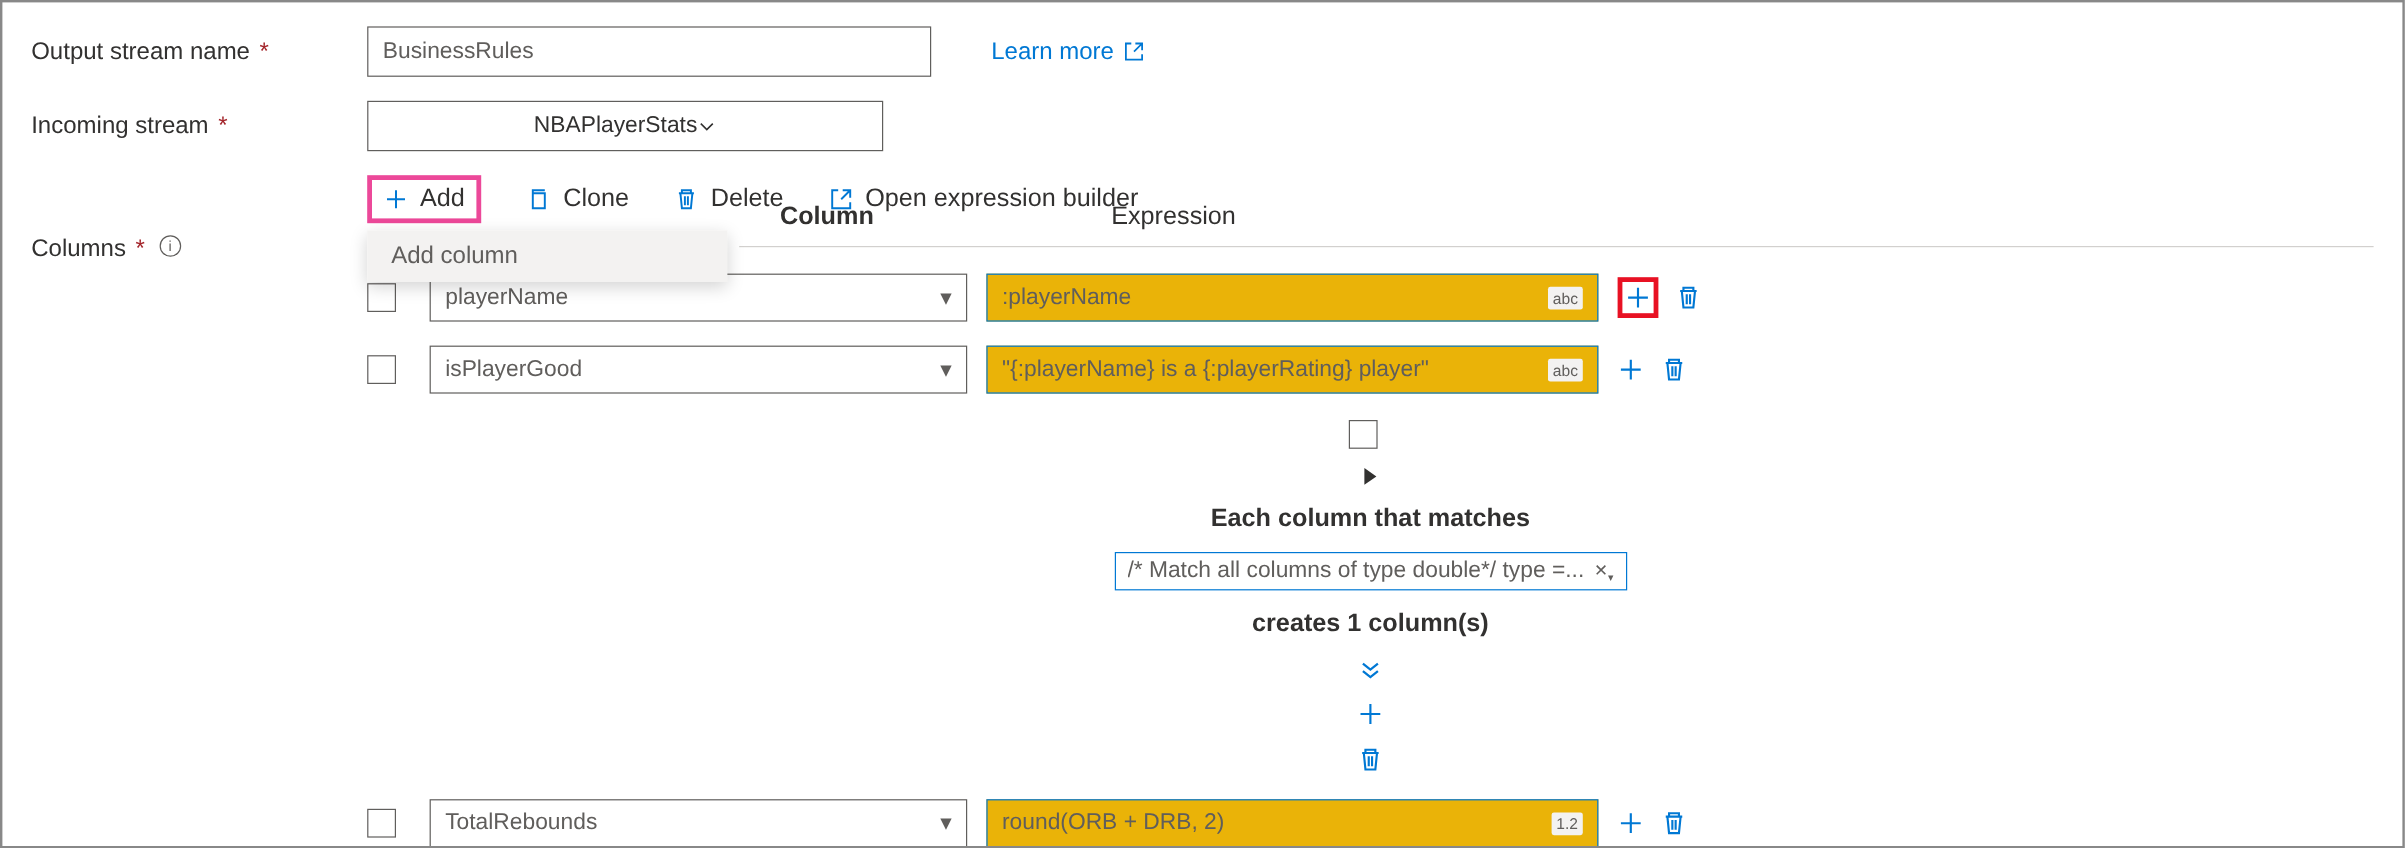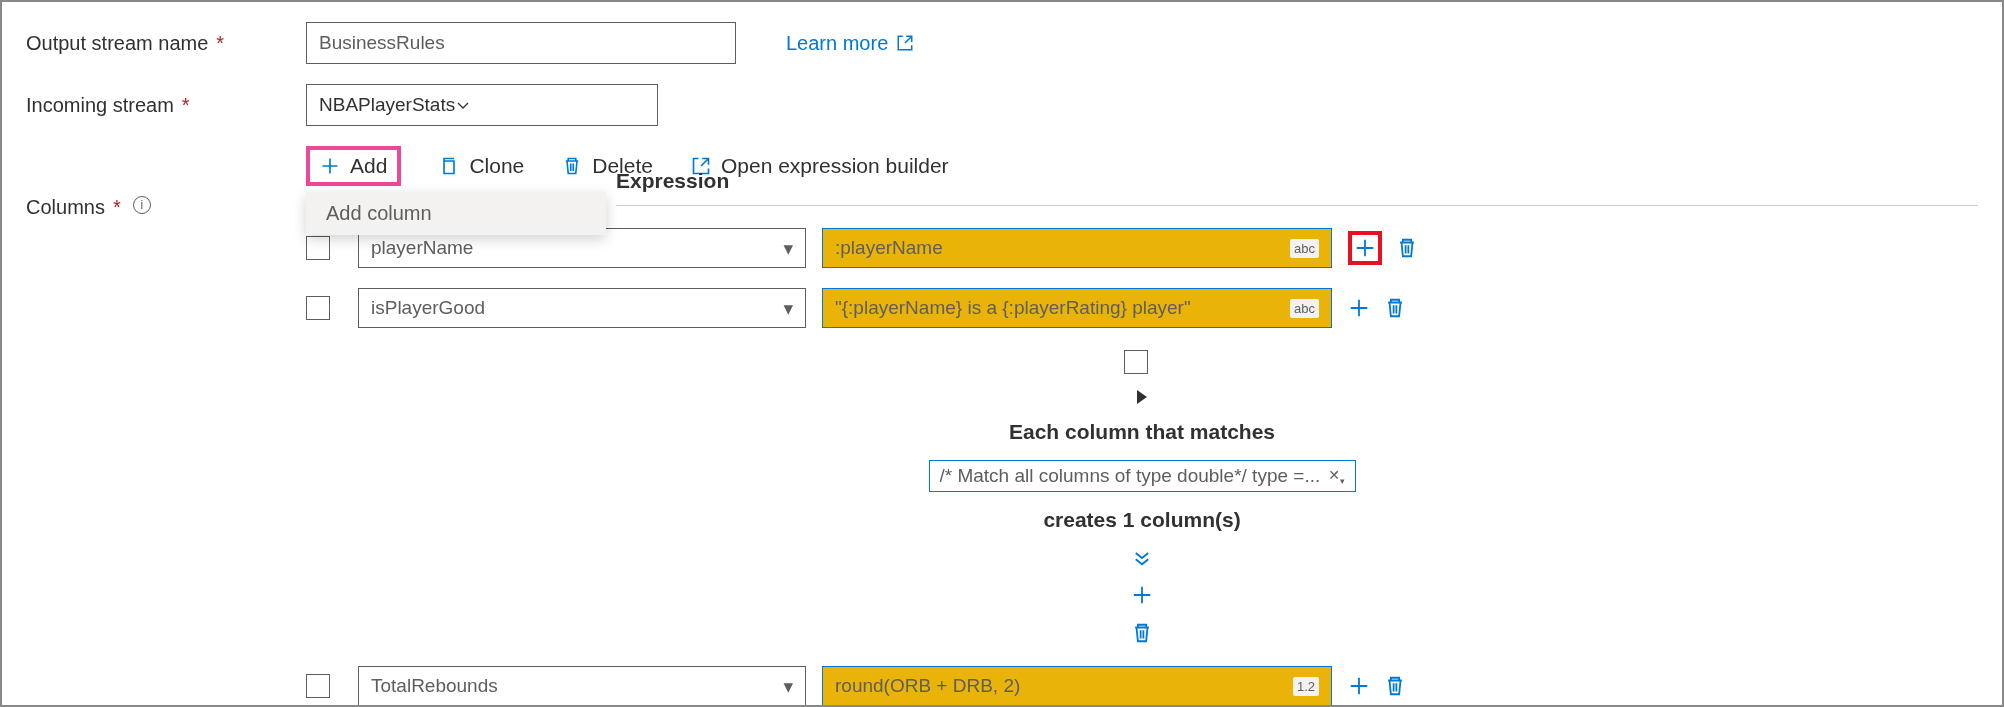--- a/index.html
+++ b/index.html
@@ -22,39 +22,39 @@
     .label-col {
       width: 280px;
       display: flex;
       align-items: center;
       gap: 4px;
       font-size: 20px;
       color: #323130;
     }
     .req { color: #a4262c; padding-left:4px;}
     .text-input {
-      width: 430px;
+      width: 470px;
       height: 42px;
       border: 1px solid #605e5c;
       padding: 4px 12px;
       font-size: 19px;
       color: #605e5c;
       background: #fff;
     }
     .select {
-      width: 352px;
+      width: 430px;
       height: 42px;
       border: 1px solid #605e5c;
       padding: 4px 12px;
       font-size: 19px;
       color: #323130;
       background: #fff;
       display:flex;
       align-items:center;
-      justify-content:flex-start;
+      justify-content:center;
     }
     .select-chevron { font-size:18px;}
     .link {
       color: #0078d4;
       margin-left: 50px;
       display:flex;
       align-items:center;
       gap:8px;
       font-size:20px;
     }
@@ -99,21 +99,21 @@
       margin-left:280px;
       margin-top:100px;
     }
     .header-row{
       display:flex;
       border-bottom:1px solid #d2d0ce;
       padding-bottom:12px;
       margin-bottom:12px;
     }
     .col-col{ width:600px; font-weight:600; font-size:21px; padding-left:34px;}
-    .col-exp{ font-weight:700; font-size:21px;}
+    .col-exp{ font-weight:400; font-size:21px;}
     .data-row{
       display:flex;
       align-items:center;
       padding:10px 0;
       gap:16px;
     }
     .cb{
       width:24px;height:24px;border:1px solid #605e5c;background:#fff;margin-right:12px;
     }
     .dropdown-field{
@@ -236,20 +236,21 @@
         <span>Open expression builder</span>
       </div>
     </div>
 
     <div class="add-menu" style="margin-left:0;position:relative;">
       <div class="item hover">Add column</div>
     </div>
 
     <div class="columns-area" style="margin-left:0;margin-top:0;">
       <div class="header-row" style="margin-top:-66px;padding-top:0;margin-left:310px;">
+        <div class="col-col" style="width:310px;">Column</div>
         <div class="col-exp">Expression</div>
       </div>
 
       <div class="data-row">
         <div class="cb"></div>
         <div class="dropdown-field">
           <span>playerName</span>
           <span>▾</span>
         </div>
         <div class="exp-field">

